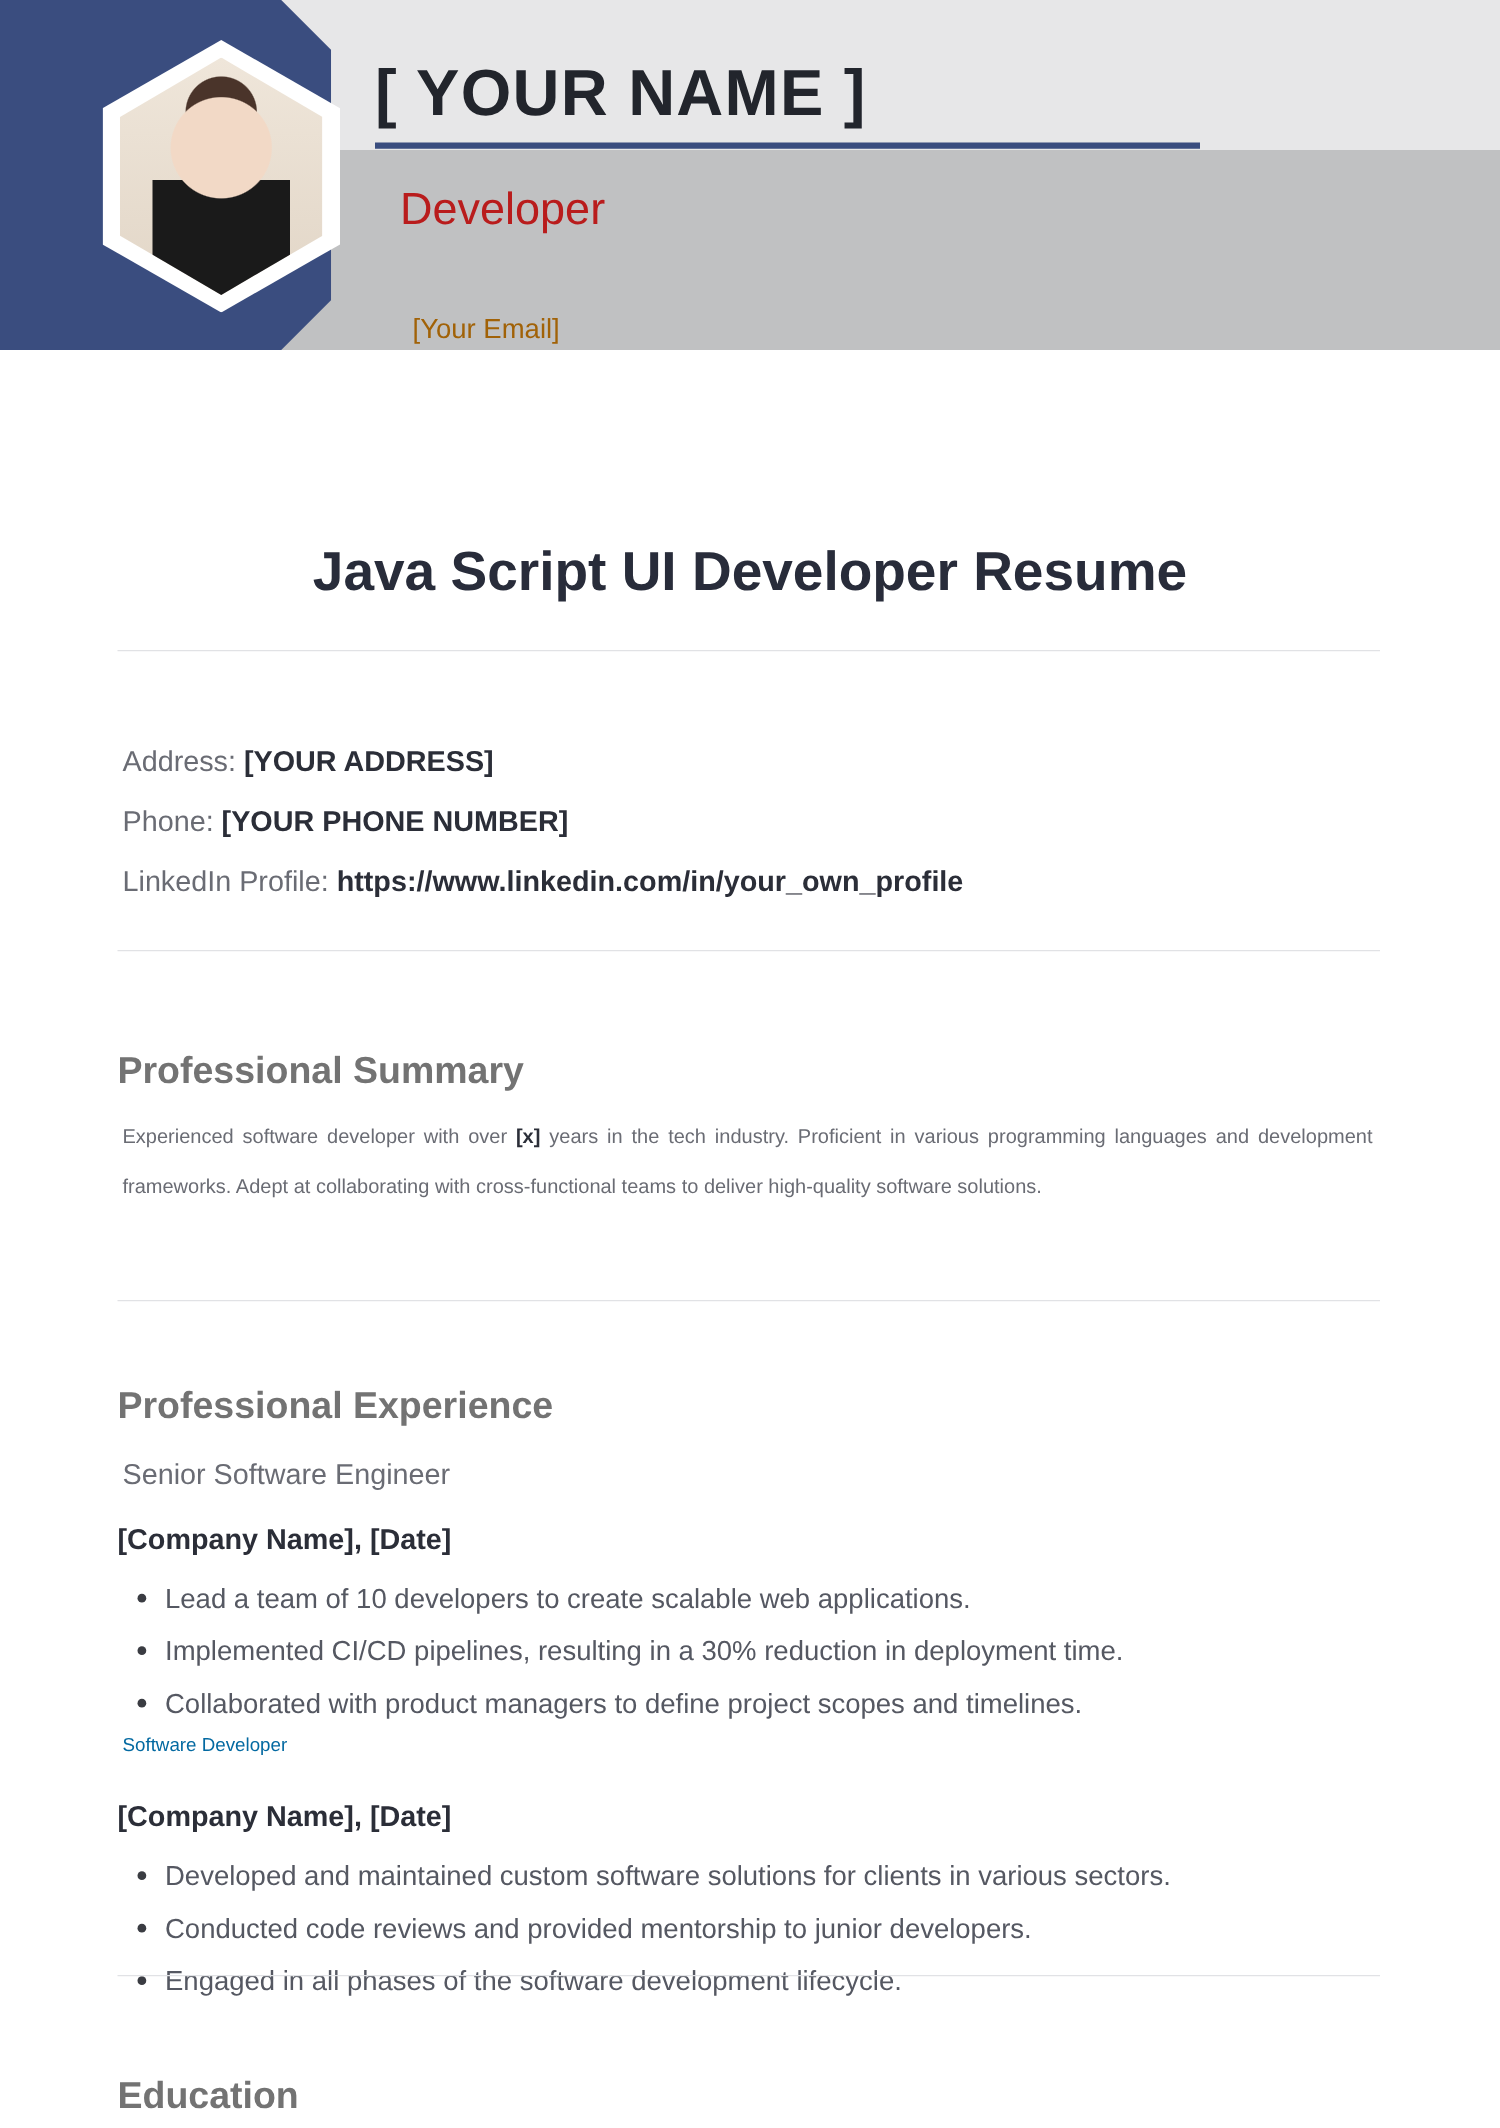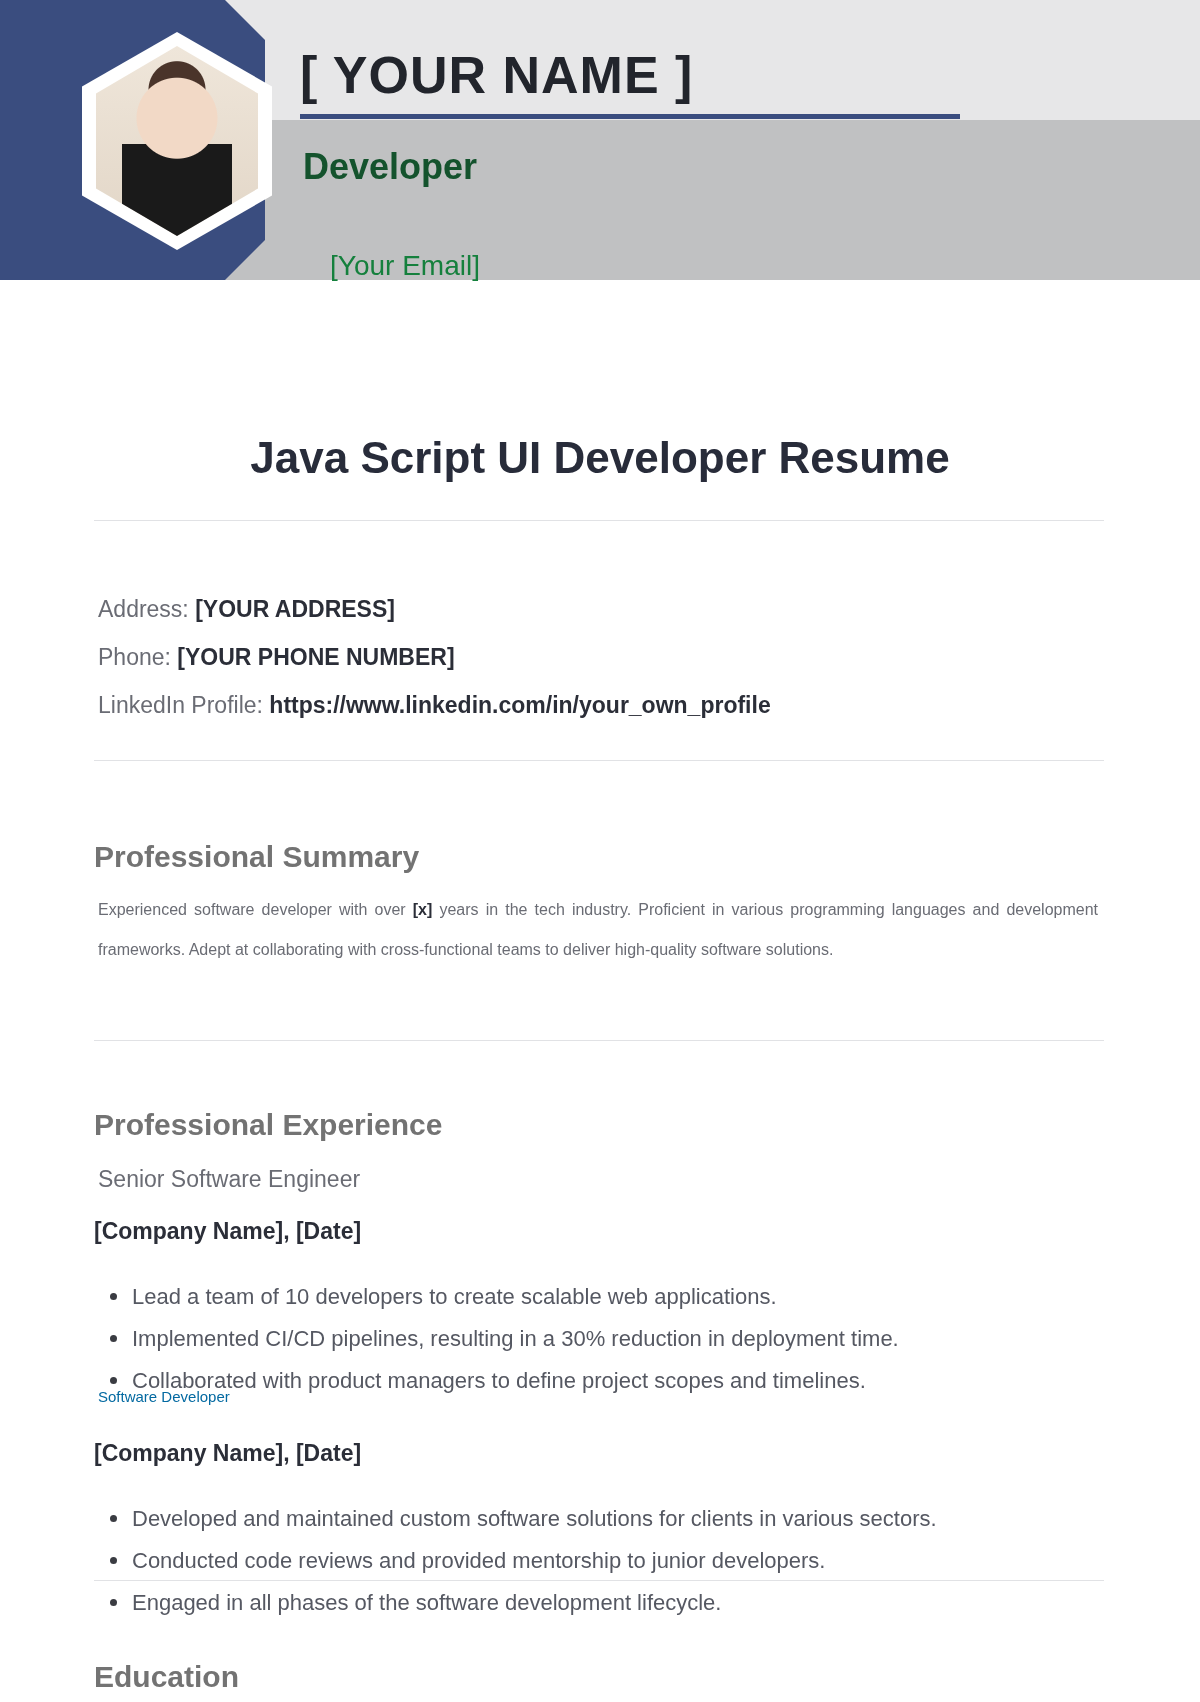--- a/index.html
+++ b/index.html
@@ -50,26 +50,26 @@
   }
   .name-text {
     font-size:52px; font-weight:800; color:#22252c; letter-spacing:1px;
     font-family: "Segoe UI", Arial, sans-serif;
   }
   .name-underline {
     position:absolute; left:300px; top:114px; width:660px; height:5px;
     background:#3a4d7f;
   }
   .subtitle-text {
-    position:absolute; left:303px; top:146px;
-    font-size:36px; font-weight:700; color:#14532d;
+    position:absolute; left:320px; top:146px;
+    font-size:36px; font-weight:400; color:#b91c1c;
   }
   .email-text {
     position:absolute; left:330px; top:250px;
-    font-size:28px; color:#15803d;
+    font-size:22px; color:#a16207;
   }
 
   
   .doc-title {
     position:absolute; left:0; top:420px; width:1200px;
     text-align:center; font-size:44px; font-weight:800; color:#282c3a;margin-top:13px;
   }
   .hr { position:absolute; height:1px; background:#e1e2e5; }
   .hr1 { left:94px; top:520px; width:1010px; }
   .hr2 { left:94px; top:760px; width:1010px; }
@@ -88,21 +88,21 @@
   .summary-text b { color:#2b2e38; }
 
   .sec-exp-h { position:absolute; left:94px; top:1108px; }
   .role1 { position:absolute; left:98px; top:1166px; font-size:23px; color:#6a6c74; }
   .meta1 { position:absolute; left:94px; top:1218px; font-size:23px; font-weight:700; color:#2b2e38; }
   .bul1 { position:absolute; left:110px; top:1258px; }
   .role2 { position:absolute; left:98px; top:1388px; font-size:15px; color:#0369a1; }
   .meta2 { position:absolute; left:94px; top:1440px; font-size:23px; font-weight:700; color:#2b2e38; }
   .bul2 { position:absolute; left:110px; top:1480px; }
 
-  ul.bullets { list-style:none;margin-top:18px; }
+  ul.bullets { list-style:none; }
   ul.bullets li { font-size:22px; color:#555862; line-height:42px; position:relative; padding-left:22px; }
   ul.bullets li::before { content:""; position:absolute; left:0; top:17px; width:7px; height:7px; border-radius:50%; background:#3a3c42; }
 
   .sec-edu-h { position:absolute; left:94px; top:1660px; }
 </style>
 </head>
 <body>
 
 <div class="page">
 

